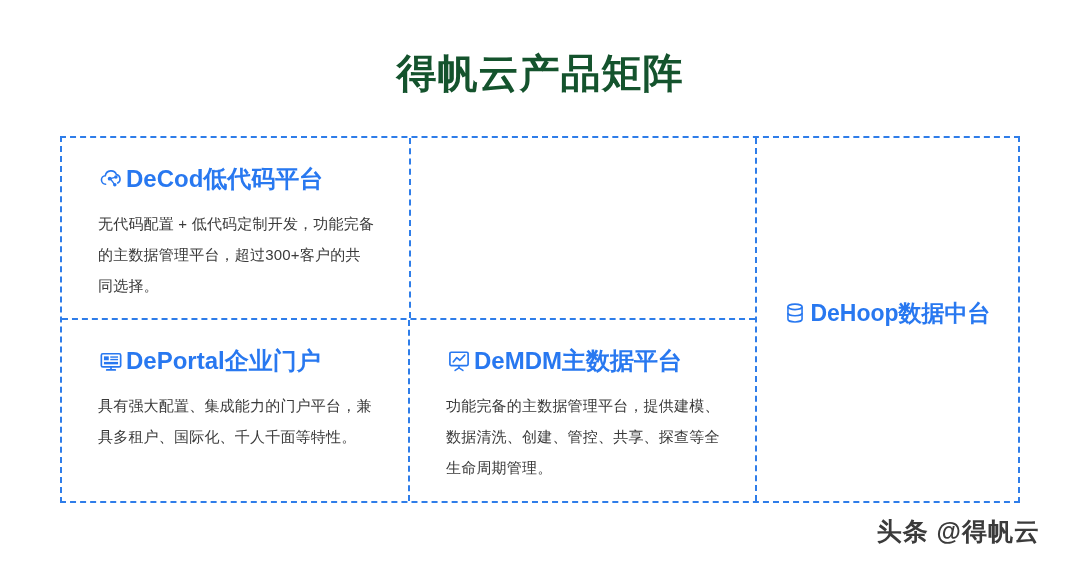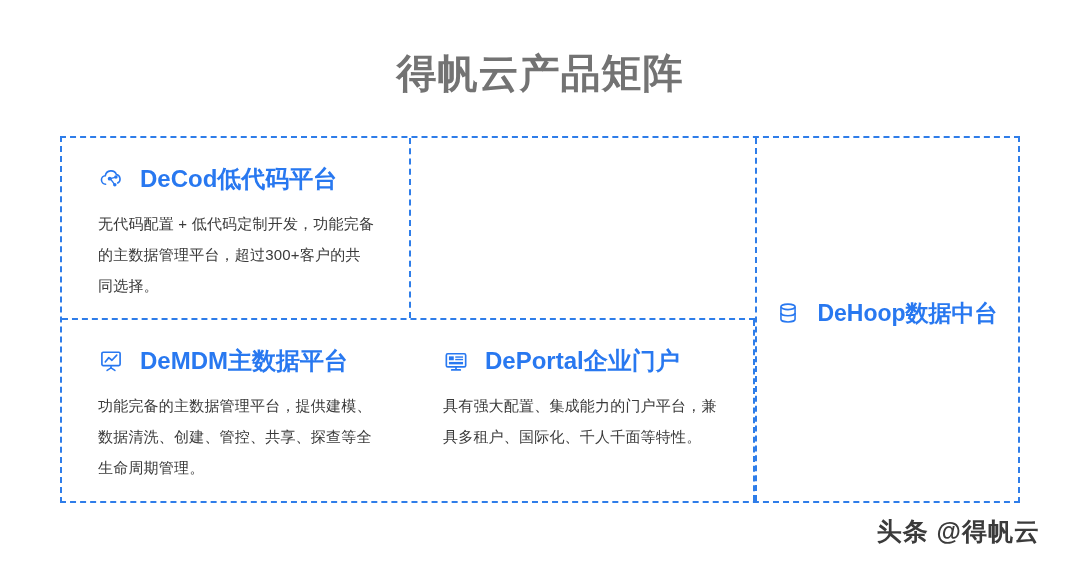--- a/index.html
+++ b/index.html
@@ -16,21 +16,21 @@
   }
 
   .page-title {
     position: absolute;
     top: 47px;
     left: 0;
     width: 1080px;
     text-align: center;
     font-size: 40px;
     font-weight: bold;
-    color: #737373;
+    color: #14532d;
     letter-spacing: 1px;
     line-height: 52px;
   }
 
   .matrix {
     position: absolute;
     left: 60px;
     top: 136px;
     width: 960px;
     height: 367px;
@@ -70,21 +70,21 @@
     width: 261px;
     box-sizing: border-box;
     padding: 0 24px 0 22px;
     display: flex;
     justify-content: center;
   }
 
   .card-head {
     display: flex;
     align-items: center;
-    gap: 16px;
+    gap: 2px;
     margin-bottom: 14px;
   }
   .card-icon {
     width: 26px;
     height: 26px;
     flex: 0 0 26px;
     display: block;
   }
   .card-title {
     font-size: 24px;
@@ -138,48 +138,48 @@
           <div class="card-title">DeCod低代码平台</div>
         </div>
         <div class="card-desc">无代码配置 + 低代码定制开发，功能完备的主数据管理平台，超过300+客户的共同选择。</div>
       </div>
 
 
     </div>
 
     <div class="left-row">
 
-      <div class="cell c-demdm">
-        <div class="card-head">
-          <svg class="card-icon" viewBox="0 0 28 28">
-            <rect x="4.2" y="4.6" width="19.6" height="14.4" rx="1.4" fill="none" stroke="#2878f0" stroke-width="1.8"></rect>
-            <polyline points="7.8,15 11.6,10.4 15,13.2 20.2,7.6" fill="none" stroke="#2878f0" stroke-width="1.8" stroke-linecap="round" stroke-linejoin="round"></polyline>
-            <line x1="14" y1="19" x2="14" y2="21.4" stroke="#2878f0" stroke-width="1.6"></line>
-            <line x1="14" y1="21.4" x2="9.8" y2="24.2" stroke="#2878f0" stroke-width="1.6" stroke-linecap="round"></line>
-            <line x1="14" y1="21.4" x2="18.2" y2="24.2" stroke="#2878f0" stroke-width="1.6" stroke-linecap="round"></line>
-          </svg>
-          <div class="card-title">DeMDM主数据平台</div>
-        </div>
-        <div class="card-desc">功能完备的主数据管理平台，提供建模、数据清洗、创建、管控、共享、探查等全生命周期管理。</div>
-      </div>
-
       <div class="cell c-deportal">
         <div class="card-head">
           <svg class="card-icon" viewBox="0 0 28 28">
             <rect x="3.6" y="6.2" width="20.8" height="14.2" rx="1.6" fill="none" stroke="#2878f0" stroke-width="1.8"></rect>
             <rect x="6.4" y="9" width="5.2" height="4.2" fill="#2878f0"></rect>
             <rect x="13.2" y="9" width="8.4" height="1.5" fill="#2878f0"></rect>
             <rect x="13.2" y="11.7" width="8.4" height="1.5" fill="#2878f0"></rect>
             <rect x="6.4" y="15" width="15.2" height="2.6" fill="#2878f0"></rect>
             <line x1="14" y1="20.4" x2="14" y2="23.4" stroke="#2878f0" stroke-width="1.8"></line>
             <line x1="9.4" y1="23.6" x2="18.6" y2="23.6" stroke="#2878f0" stroke-width="1.8" stroke-linecap="round"></line>
           </svg>
           <div class="card-title">DePortal企业门户</div>
         </div>
         <div class="card-desc">具有强大配置、集成能力的门户平台，兼具多租户、国际化、千人千面等特性。</div>
+      </div>
+
+      <div class="cell c-demdm">
+        <div class="card-head">
+          <svg class="card-icon" viewBox="0 0 28 28">
+            <rect x="4.2" y="4.6" width="19.6" height="14.4" rx="1.4" fill="none" stroke="#2878f0" stroke-width="1.8"></rect>
+            <polyline points="7.8,15 11.6,10.4 15,13.2 20.2,7.6" fill="none" stroke="#2878f0" stroke-width="1.8" stroke-linecap="round" stroke-linejoin="round"></polyline>
+            <line x1="14" y1="19" x2="14" y2="21.4" stroke="#2878f0" stroke-width="1.6"></line>
+            <line x1="14" y1="21.4" x2="9.8" y2="24.2" stroke="#2878f0" stroke-width="1.6" stroke-linecap="round"></line>
+            <line x1="14" y1="21.4" x2="18.2" y2="24.2" stroke="#2878f0" stroke-width="1.6" stroke-linecap="round"></line>
+          </svg>
+          <div class="card-title">DeMDM主数据平台</div>
+        </div>
+        <div class="card-desc">功能完备的主数据管理平台，提供建模、数据清洗、创建、管控、共享、探查等全生命周期管理。</div>
       </div>
 
     </div>
   </div>
 
   <div class="right-col">
     <div class="card-head">
       <svg class="card-icon" viewBox="0 0 28 28">
         <ellipse cx="14" cy="7.4" rx="7.6" ry="3" fill="none" stroke="#2878f0" stroke-width="1.7"></ellipse>
         <path d="M6.4 7.4v6.6c0 1.66 3.4 3 7.6 3s7.6-1.34 7.6-3V7.4" fill="none" stroke="#2878f0" stroke-width="1.7"></path>

